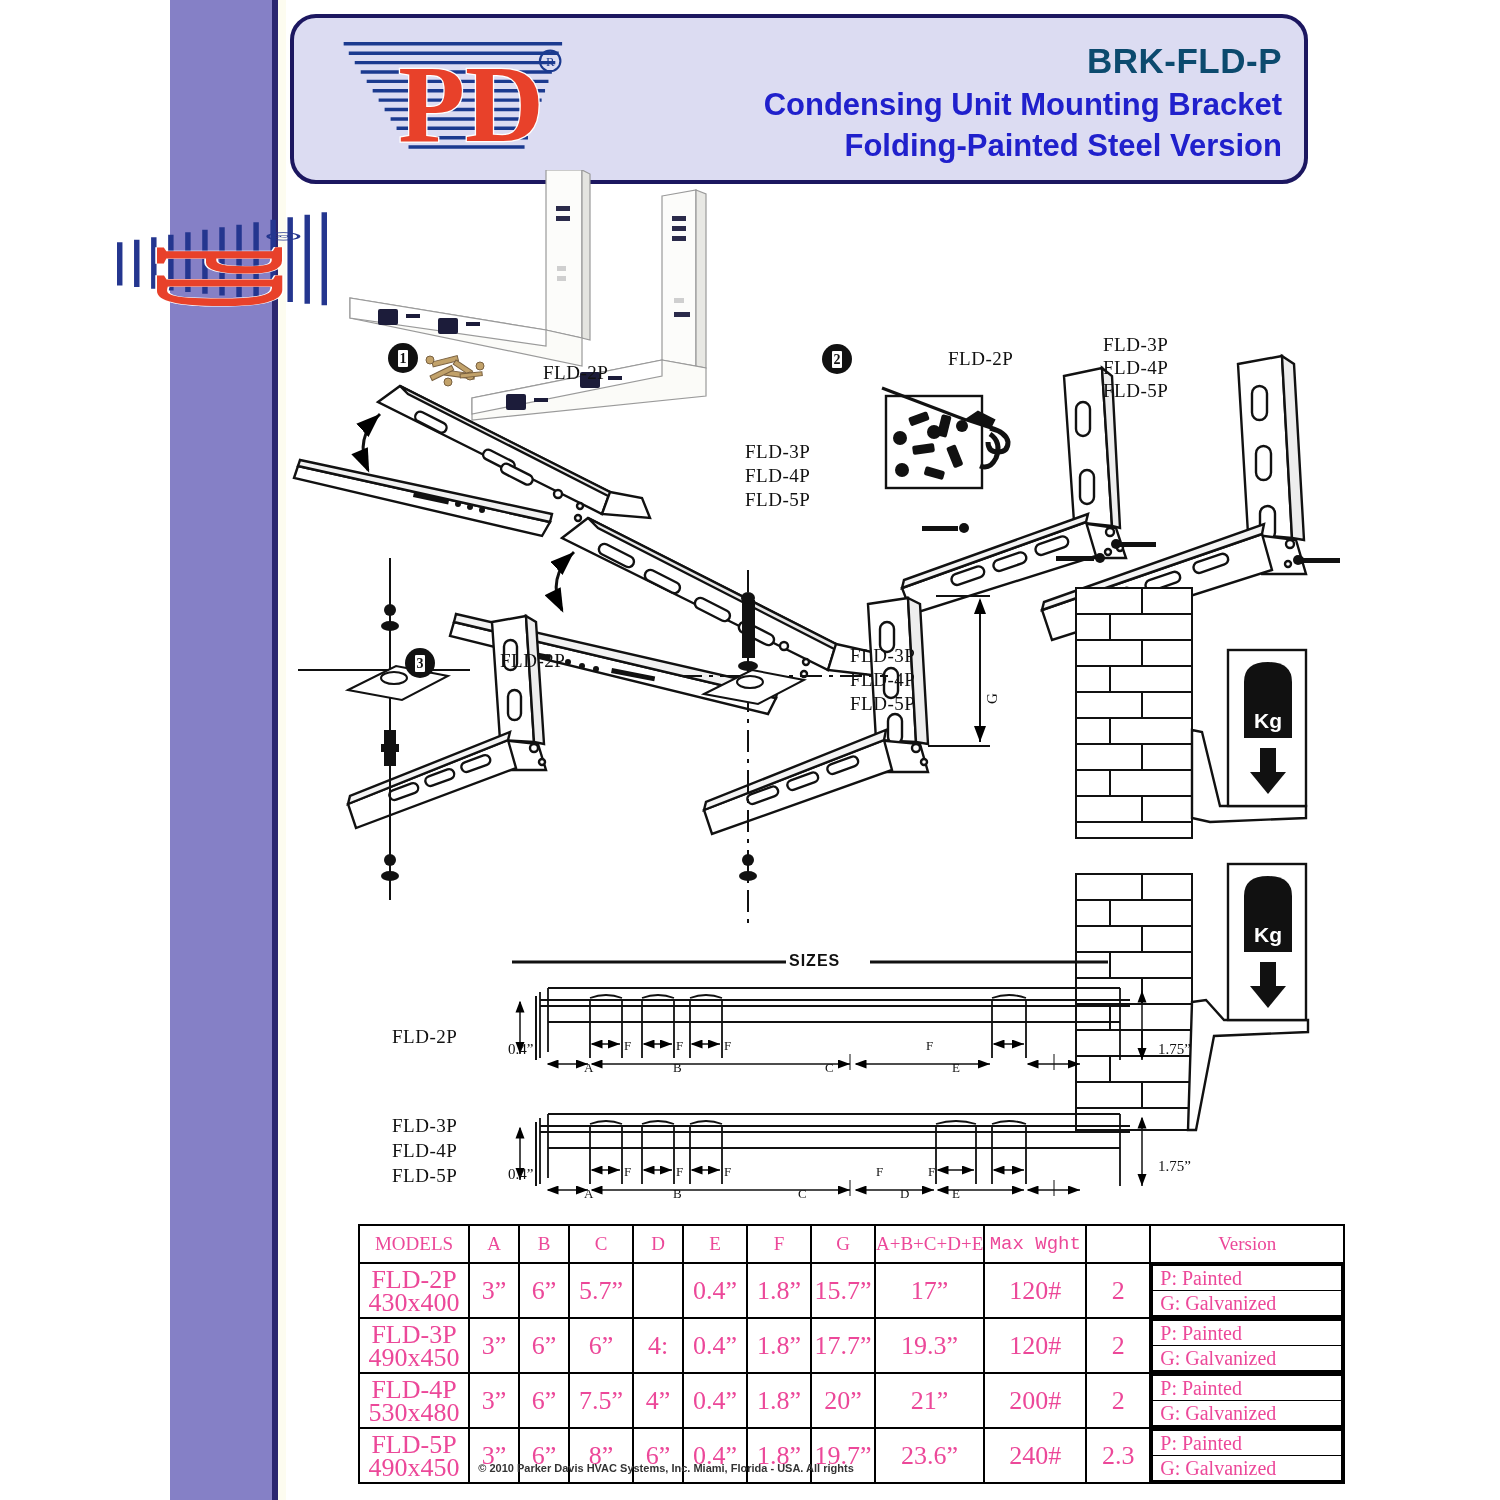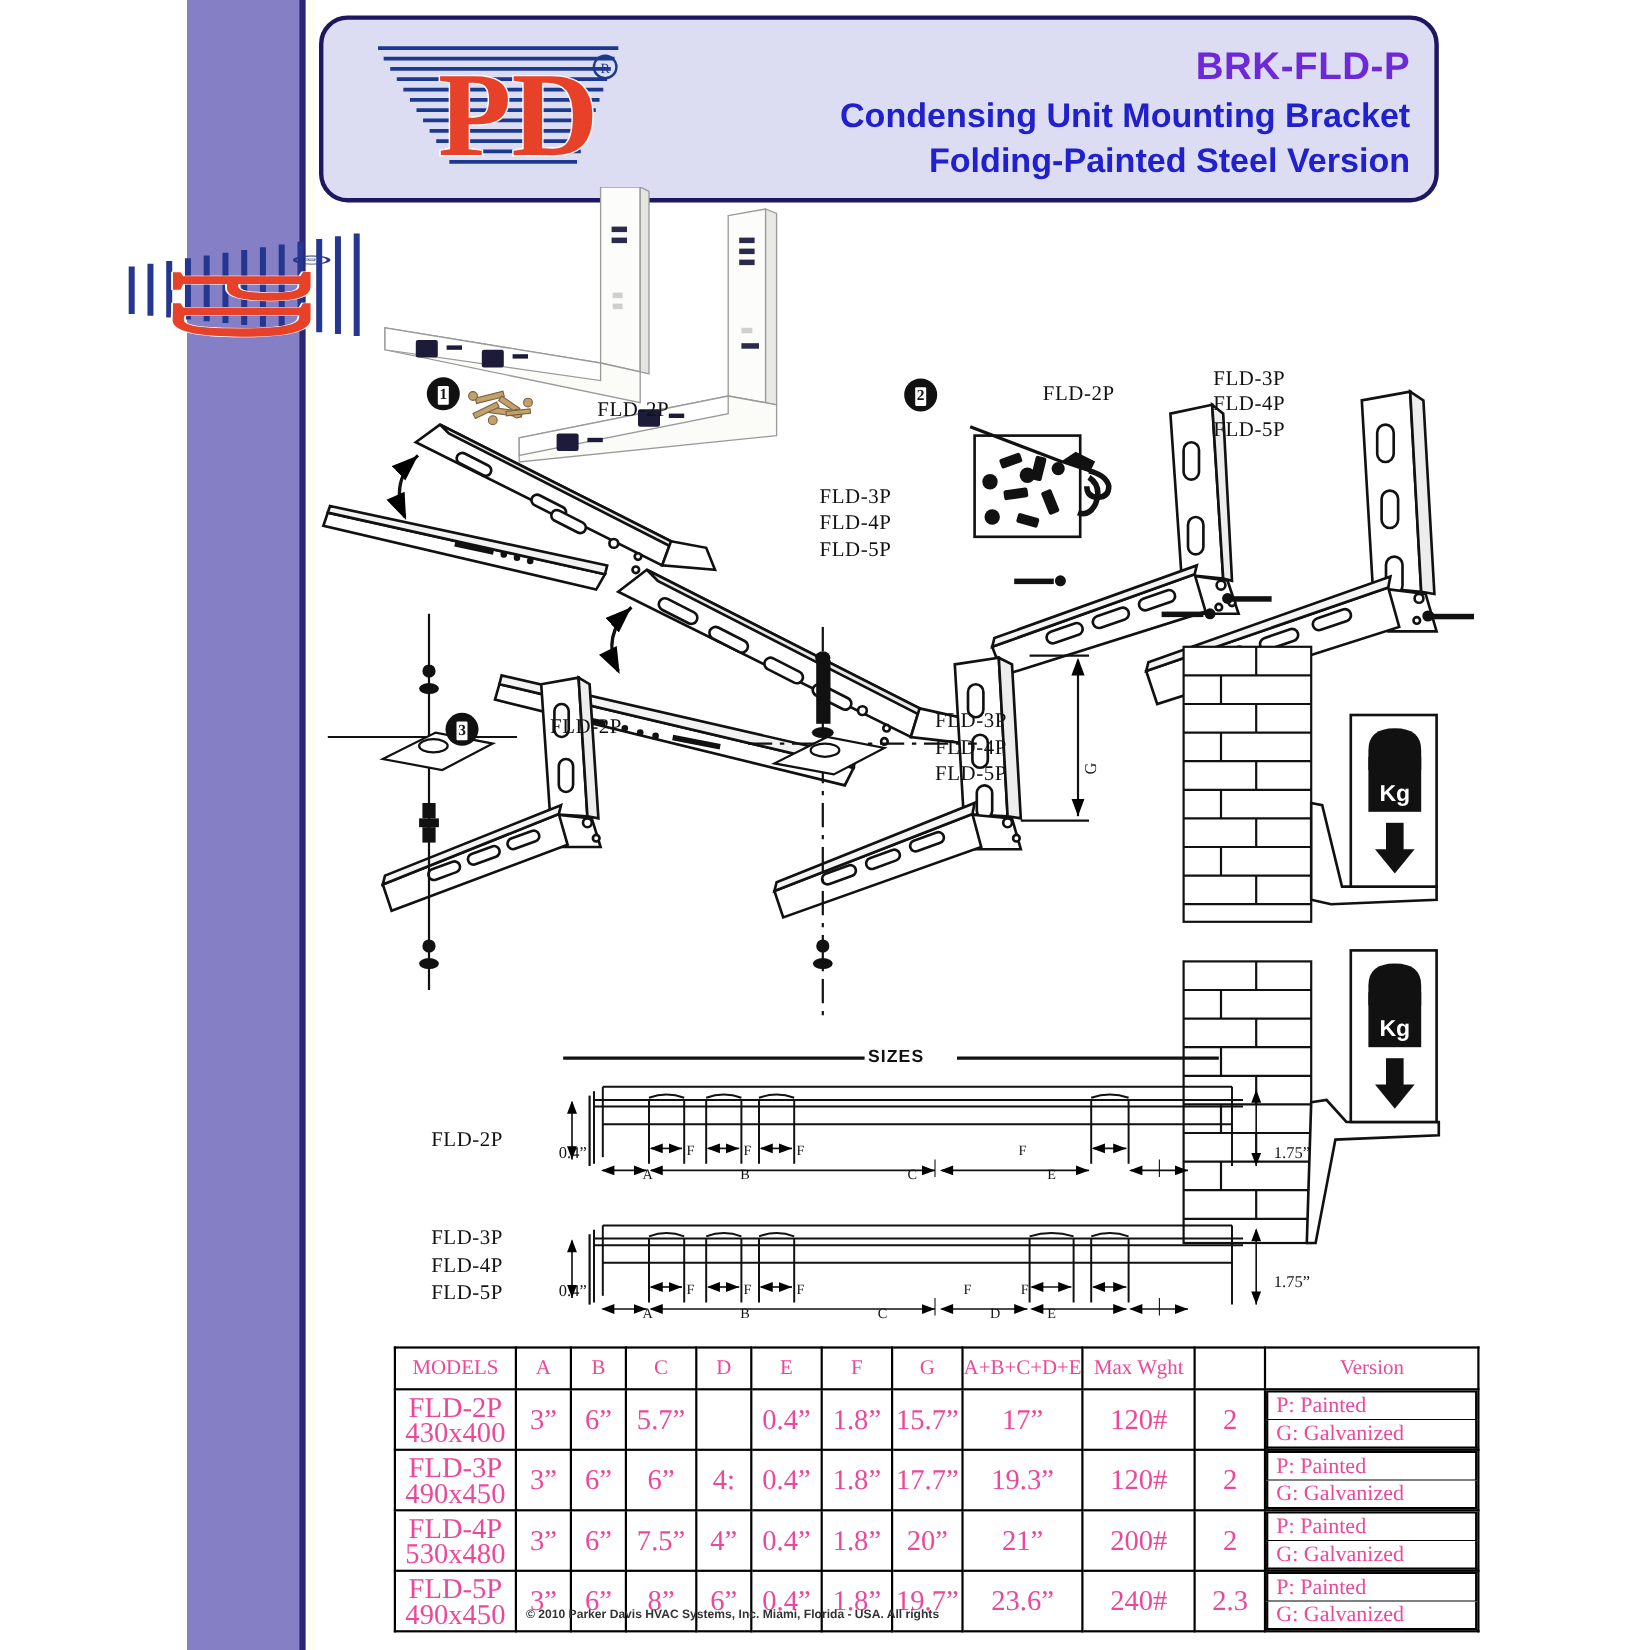--- a/index.html
+++ b/index.html
@@ -16,21 +16,21 @@
   #side-logo{position:absolute;left:168px;top:148px;width:108px;height:225px;
            transform:rotate(90deg);transform-origin:center center;}
 
   
   #header{position:absolute;left:290px;top:14px;width:1018px;height:170px;
           background:#dcdcf2;border:4px solid #1c1760;border-radius:26px;
           box-sizing:border-box;}
   #hdr-logo{position:absolute;left:36px;top:18px;width:256px;height:130px;}
   #hdr-text{position:absolute;left:300px;top:8px;right:22px;text-align:right;
             font-family:"Liberation Sans", sans-serif;}
-  #hdr-code{font-size:35px;font-weight:bold;color:#6d28d9;letter-spacing:0.5px;
+  #hdr-code{font-size:35px;font-weight:bold;color:#0c4a6e;letter-spacing:0.5px;
             line-height:46px;padding-top:12px;}
   .hdr-line{font-size:31px;font-weight:bold;color:#2020cc;line-height:41px;}
 
   
   #figures{position:absolute;left:290px;top:170px;width:1190px;height:1030px;}
   svg{display:block;}
 
   
   .badge{position:absolute;width:30px;height:30px;border-radius:50%;
          background:#111;color:#fff;font-family:"Liberation Serif",serif;
@@ -54,21 +54,21 @@
   #spec-table thead th{height:36px;font-size:19px;font-weight:normal;}
   #spec-table tbody td{height:52px;font-size:26px;}
   td.model{font-size:19px;line-height:23px;width:108px;}
   td.num{width:48px;}
   td.numw{width:62px;}
   td.sum{width:104px;font-size:25px;}
   td.wght{width:100px;}
   td.qty{width:62px;font-size:21px;}
   td.remarks{width:192px;padding:0;}
   th.sumh{font-size:16px;}
-  th.wghth{font-family:Liberation Serif, serif;font-size:16px;border-radius:18px;}
+  th.wghth{font-family:Liberation Mono, monospace;font-size:16px;border-radius:18px;}
   th.remh{font-size:19px;}
   .rem-box{border:2px solid #000;border-bottom:1px solid #000;
            font-size:20px;text-align:left;padding:1px 0 1px 7px;
            line-height:22px;margin:0;}
   .rem-box.b2{border-top:0;border-bottom:2px solid #000;}
 
   
   #footer{position:absolute;left:0;top:1462px;width:1332px;text-align:center;
           font-family:"Liberation Sans", sans-serif;font-size:11px;color:#333;font-weight:bold;}
 </style>

